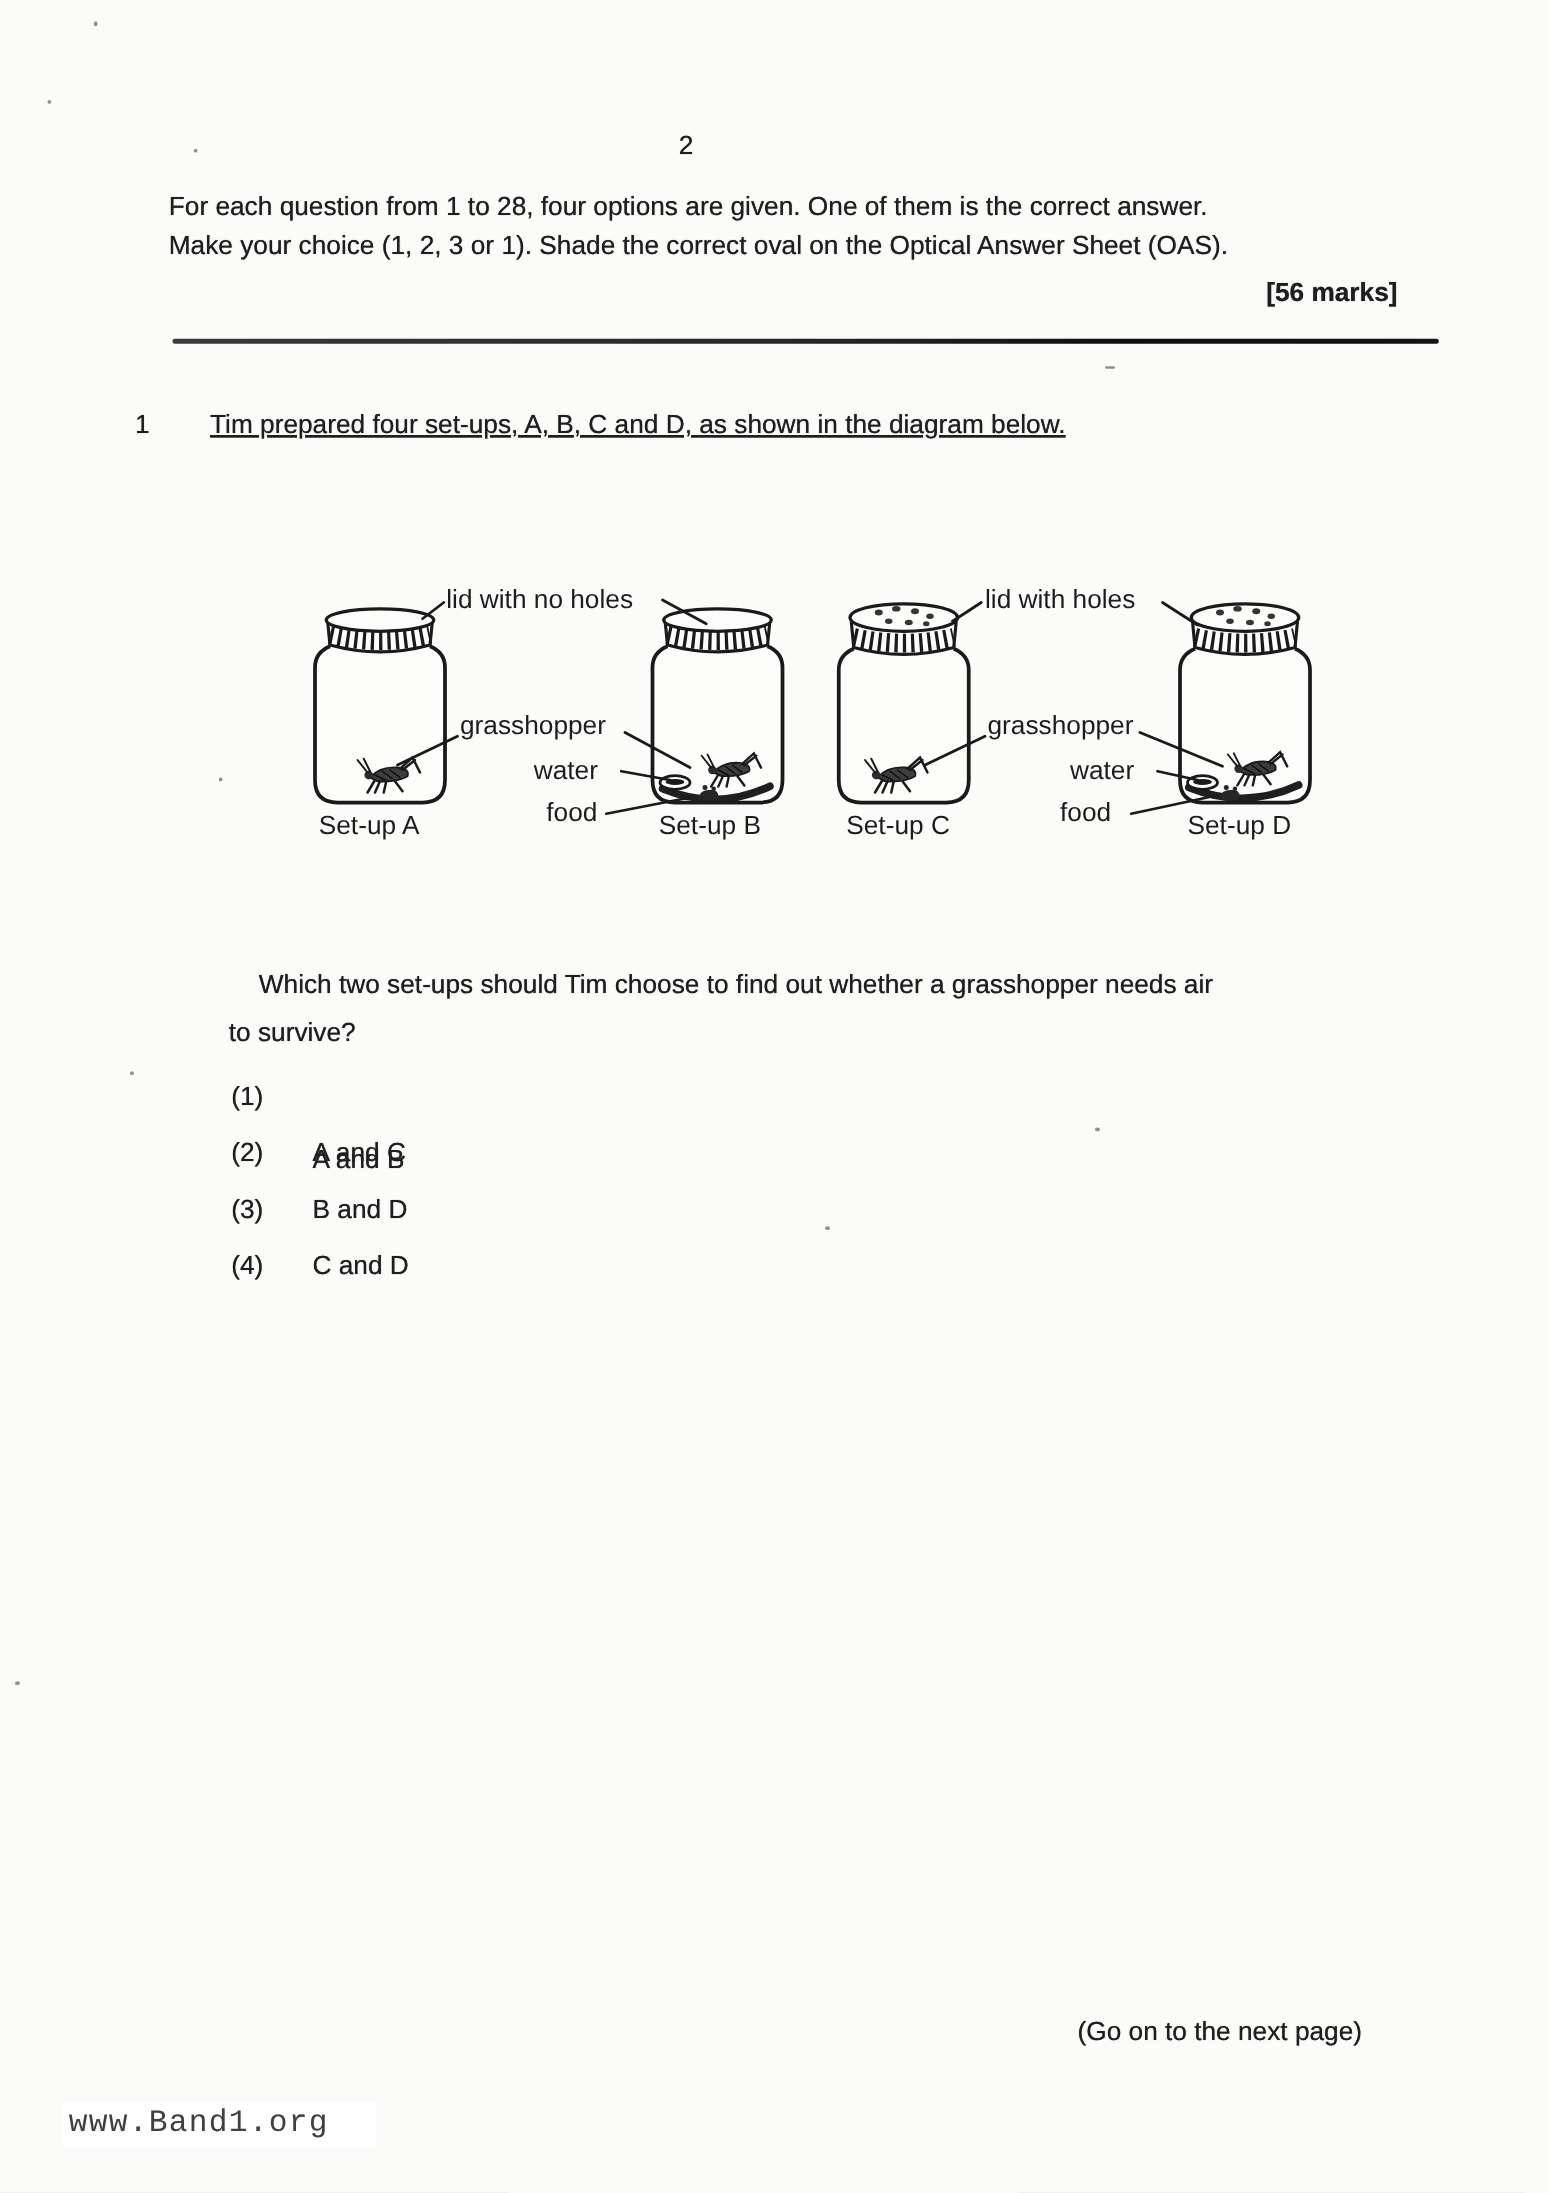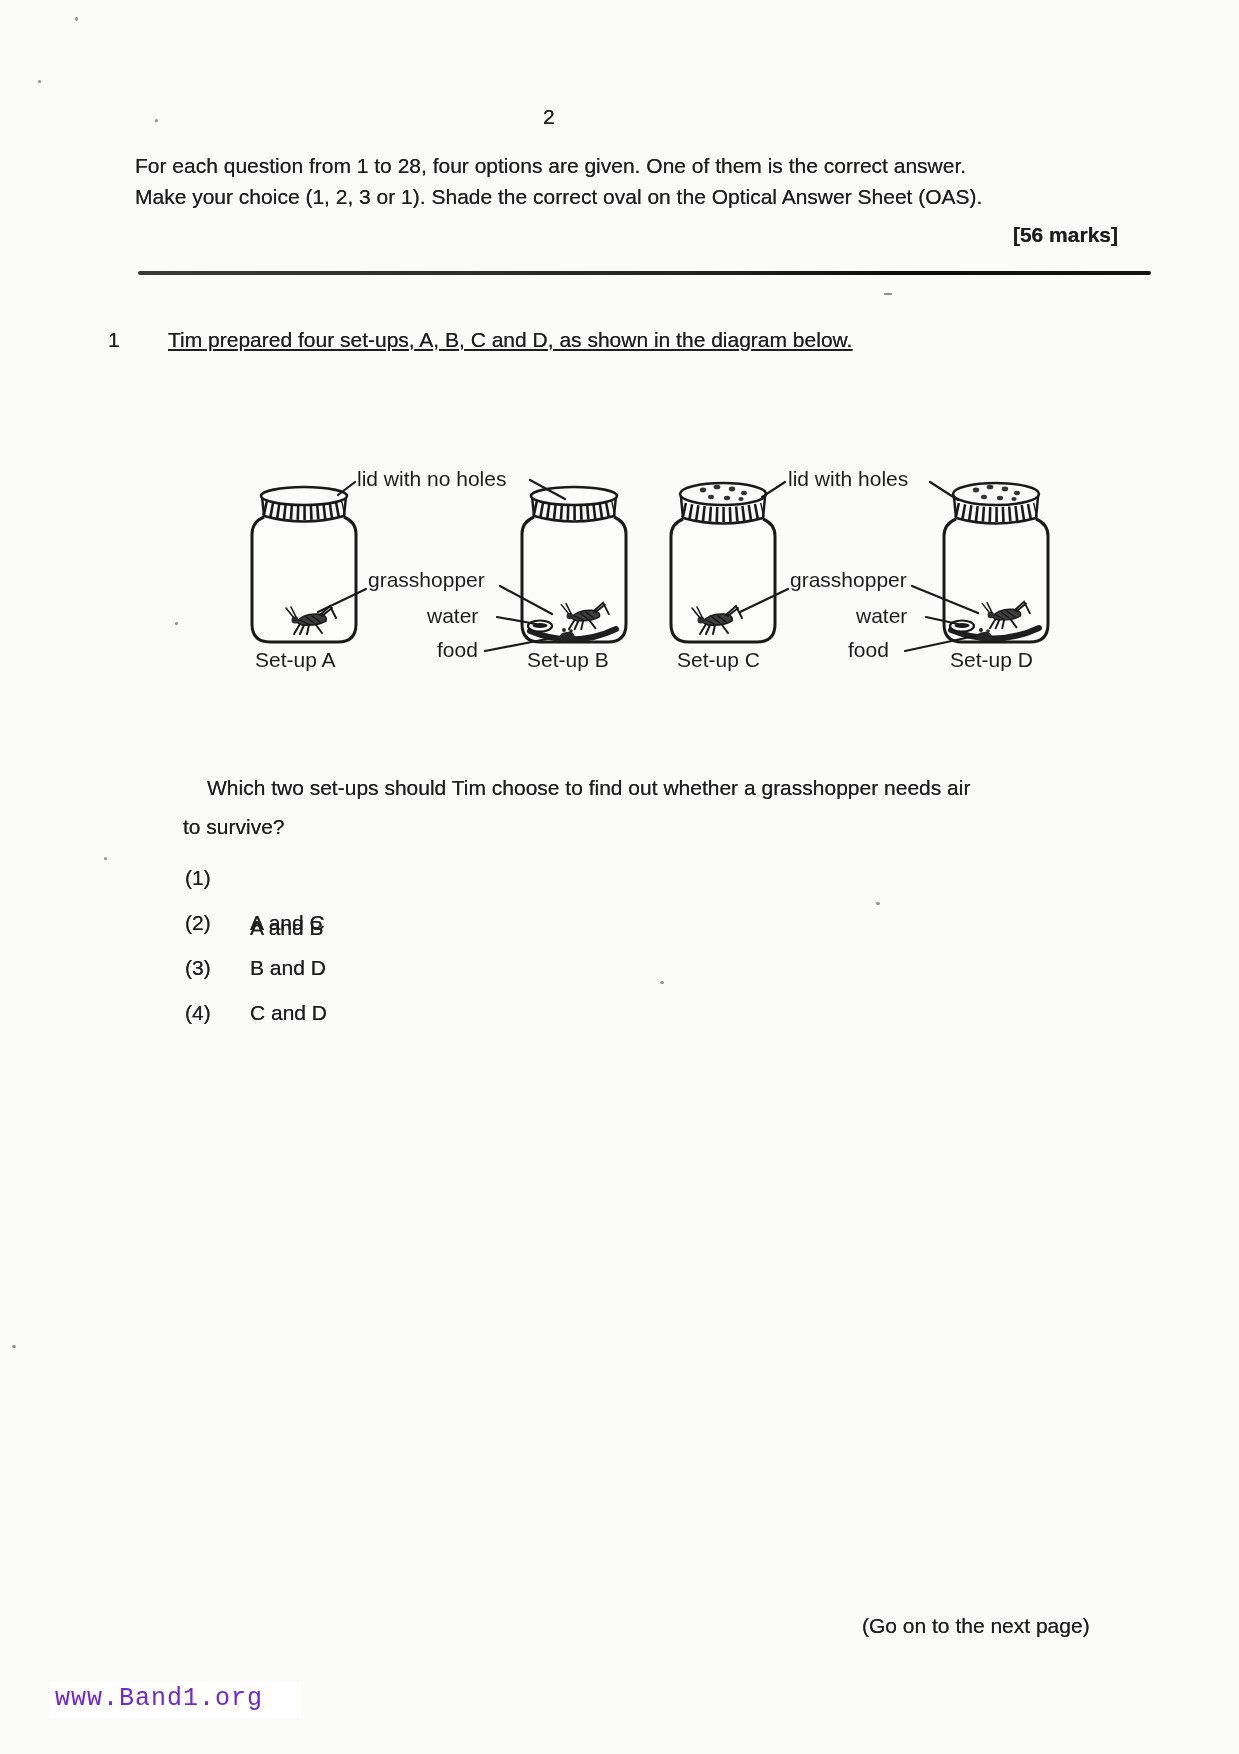--- a/index.html
+++ b/index.html
@@ -35,21 +35,21 @@
   #prompt2{left:183px;top:811px;text-align:right;}
   .opt-num{position:absolute;left:185px;}
   .opt-text{position:absolute;left:250px;}
   #footer-note{left:862px;top:1610px;}
   #watermark{
     left:50px;top:1682px;
     font-family:"Liberation Mono", monospace;
     font-size:25px;line-height:30px;letter-spacing:1px;
     background:#ffffff;
     padding:2px 38px 4px 5px;
-    color:#6d28d9;
+    color:#404040;
     text-shadow:none;
   }
   .svg-label{
     font-family:"Liberation Sans", sans-serif;
     font-size:21px;
     fill:#1c1c1c;
   }
   .speck{position:absolute;background:#8f8f8f;border-radius:50%;}
 </style>
 </head>

